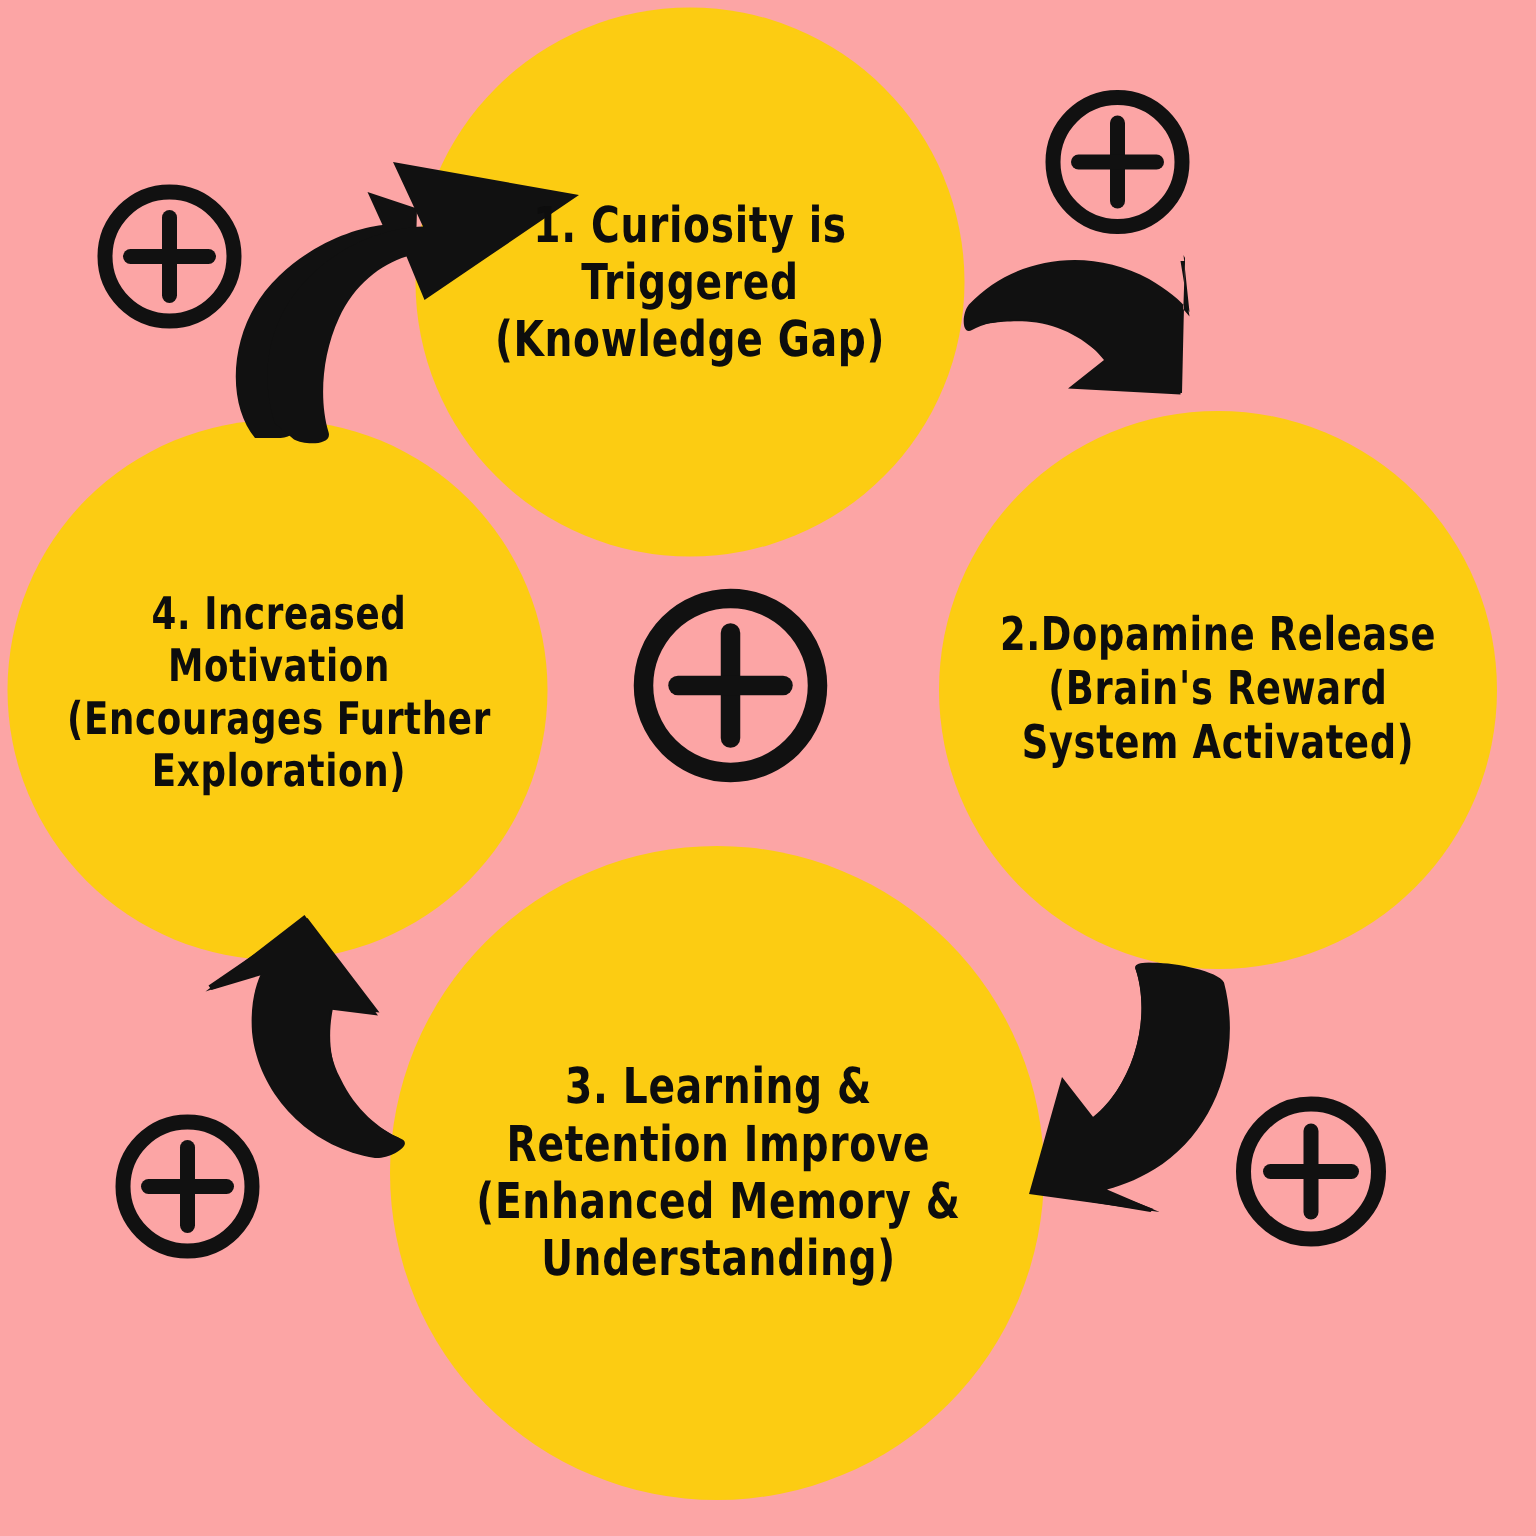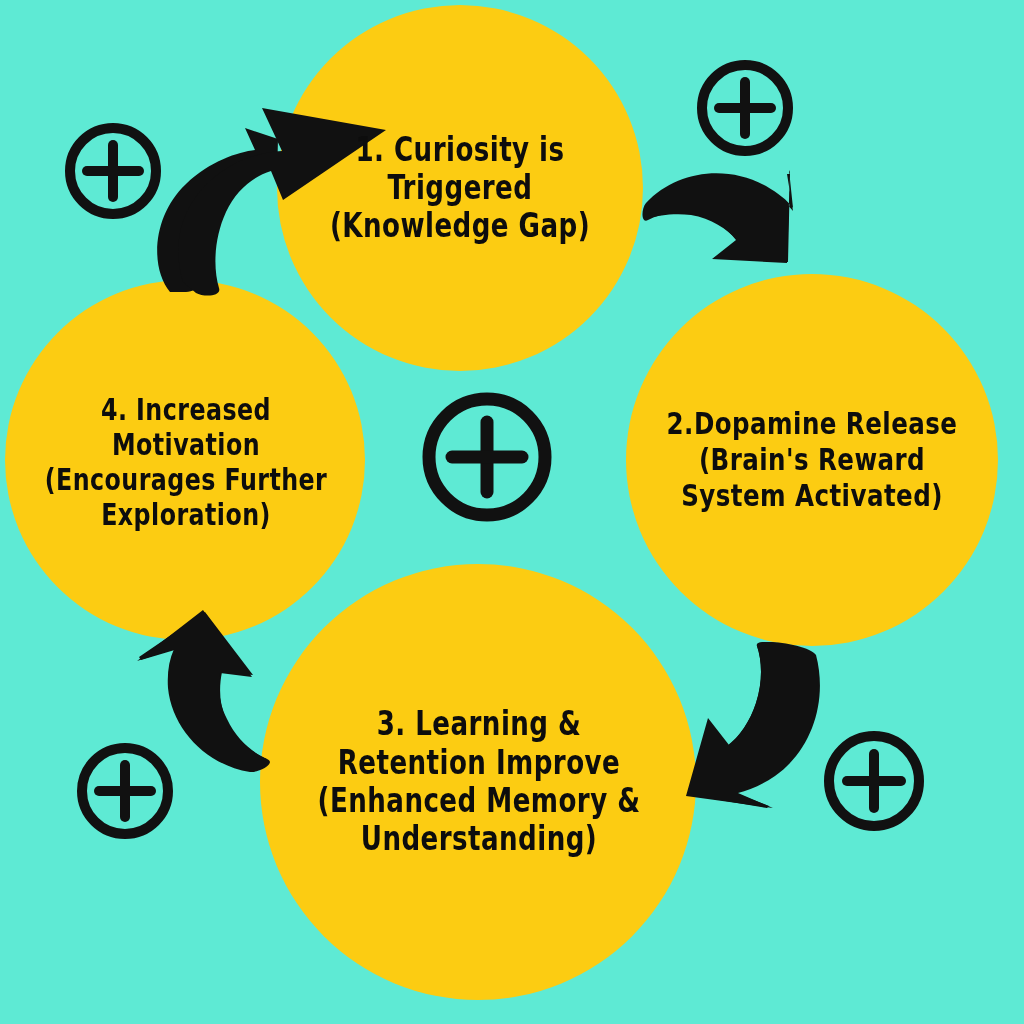--- a/index.html
+++ b/index.html
@@ -10,21 +10,21 @@
   body {
     width: 1024px;
     height: 1024px;
     font-family: "DejaVu Sans Condensed", "Liberation Sans Narrow", "Liberation Sans", sans-serif;
     overflow: hidden;
   }
   #canvas {
     position: relative;
     width: 1024px;
     height: 1024px;
-    background: #5eead4;
+    background: #fca5a5;
   }
   #canvas > svg {
     position: absolute;
     left: 0;
     top: 0;
     width: 1024px;
     height: 1024px;
   }
   .node-label {
     position: absolute;

